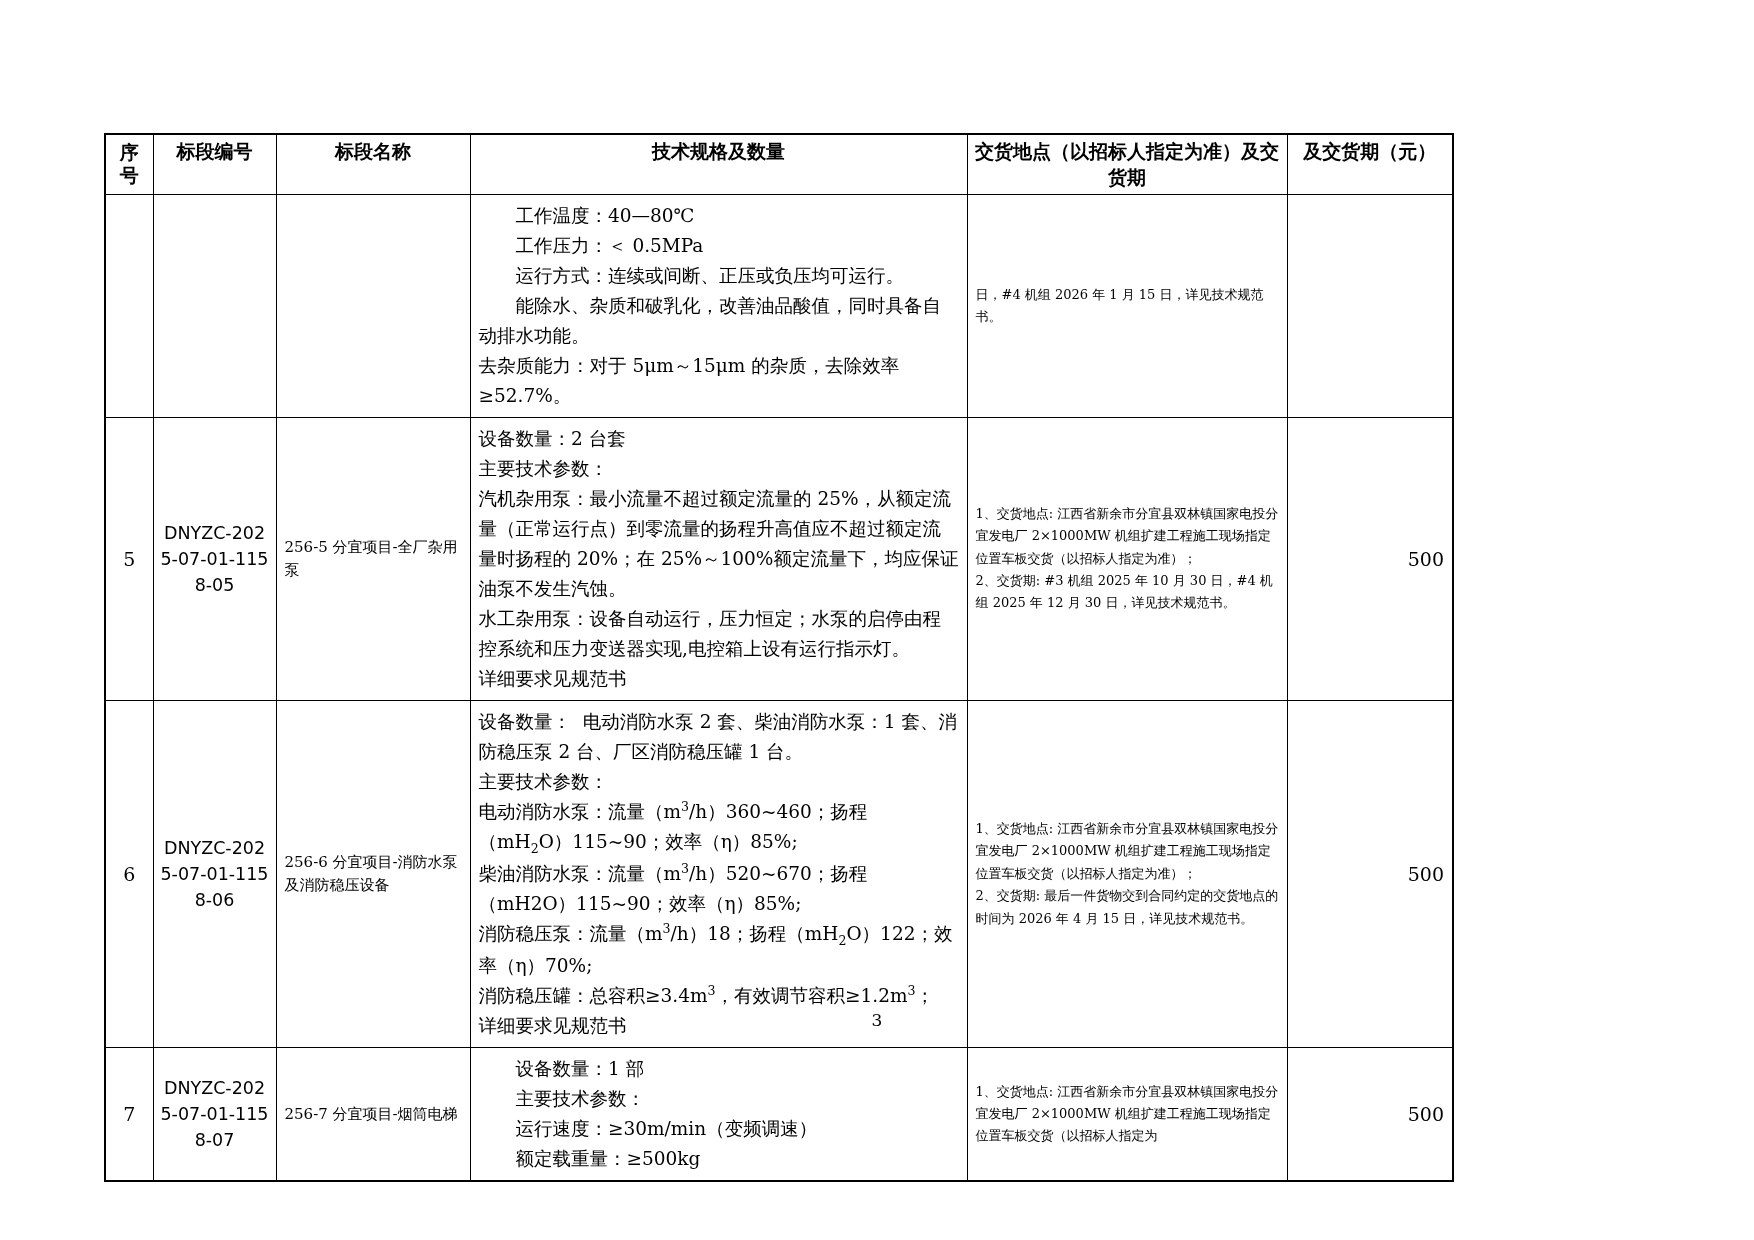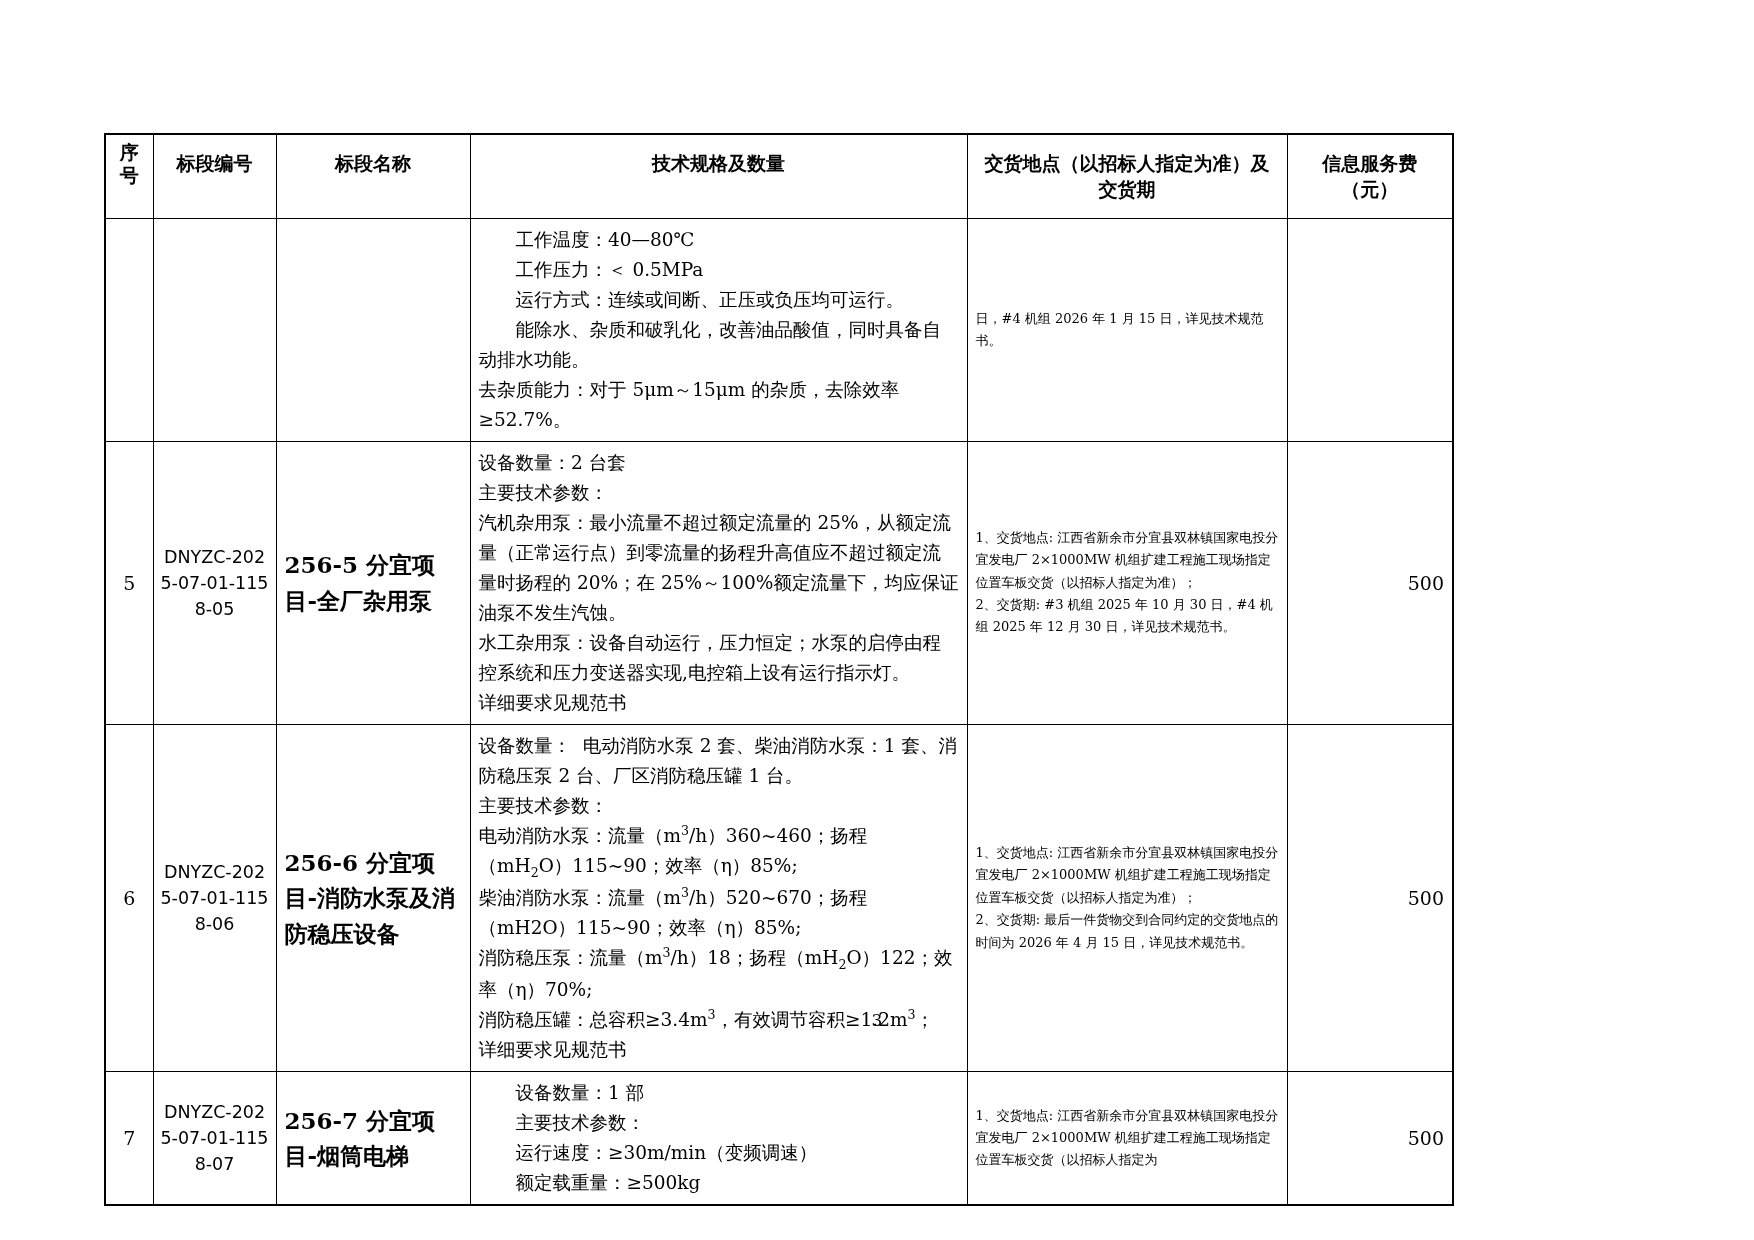--- a/index.html
+++ b/index.html
@@ -26,21 +26,21 @@
     position: absolute;
     left: 104px;
     top: 133px;
     width: 1348px;
     border-collapse: collapse;
     table-layout: fixed;
   }
   .doc-table td, .doc-table th {
     border: 1px solid #000;
     vertical-align: top;
-    padding: 16px;
+    padding: 4px;
   }
   
   .doc-table {
     border: 2px solid #000;
   }
   col.c-seq    { width: 48px; }
   col.c-code   { width: 123px; }
   col.c-name   { width: 194px; }
   col.c-spec   { width: 497px; }
   col.c-deliv  { width: 320px; }
@@ -75,24 +75,23 @@
     text-align: center;
     vertical-align: middle;
     font-family: "DejaVu Sans", "Liberation Sans", sans-serif;
     font-size: 17.5px;
     line-height: 1.5;
     padding: 4px 6px;
     word-break: break-all;
   }
   td.name {
     vertical-align: middle;
-    font-size: 23px;
+    font-size: 15px;
     line-height: 1.55;
     padding: 4px 8px;
-    font-weight: bold;
   }
   td.spec {
     vertical-align: top;
   }
   td.deliv {
     vertical-align: middle;
     font-size: 13px;
     line-height: 1.72;
     padding: 6px 8px;
   }
@@ -134,21 +133,21 @@
         <col class="c-fee">
     </colgroup>
     <thead>
       <tr>
         <th class="seq-h">序
 号</th>
         <th>标段编号</th>
         <th>标段名称</th>
         <th>技术规格及数量</th>
         <th>交货地点（以招标人指定为准）及交货期</th>
-        <th>信息服务费（元）</th>
+        <th>及交货期（元）</th>
       </tr>
     </thead>
     <tbody id="tbody">
         <tr>
           <td class="cell seq"></td>
           <td class="cell code"></td>
           <td class="cell name"></td>
           <td class="cell spec">
             <div class="lines">
               <p>　　工作温度：40—80℃</p>

